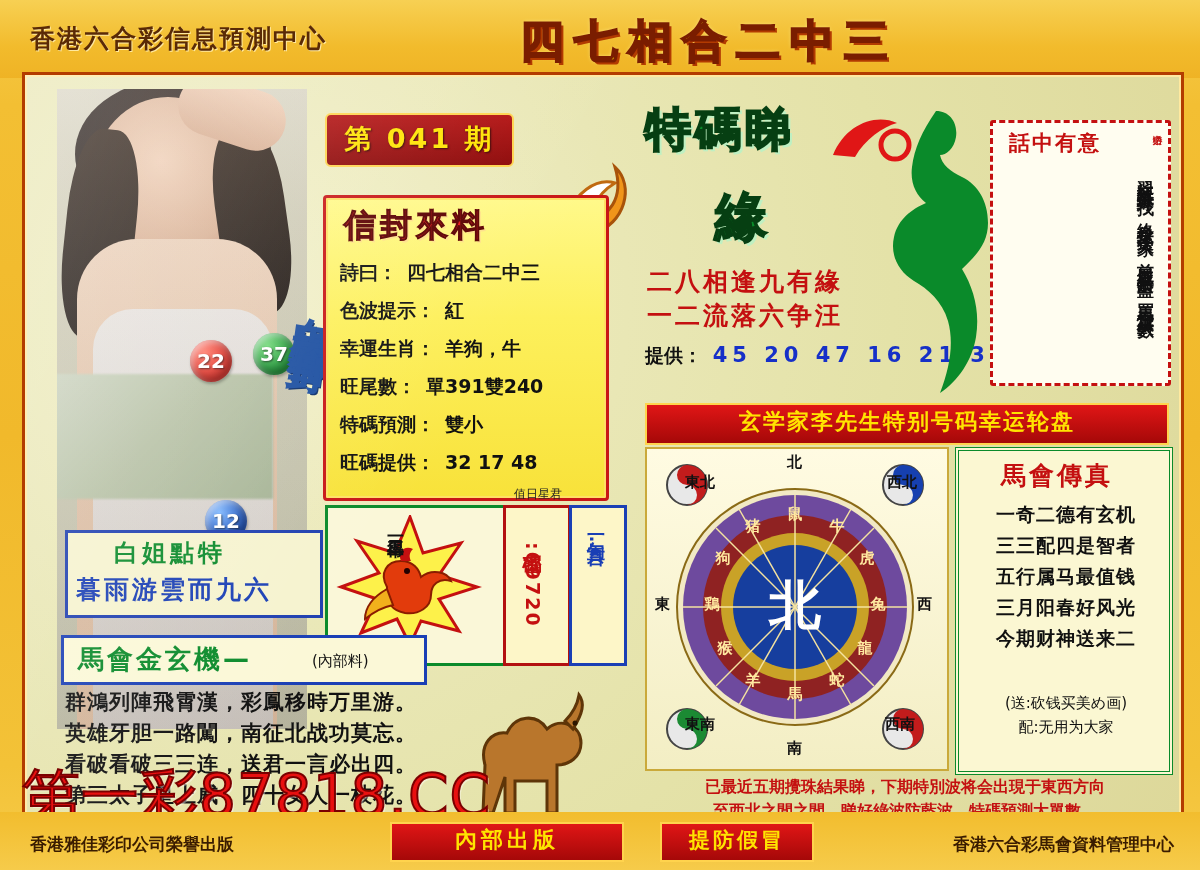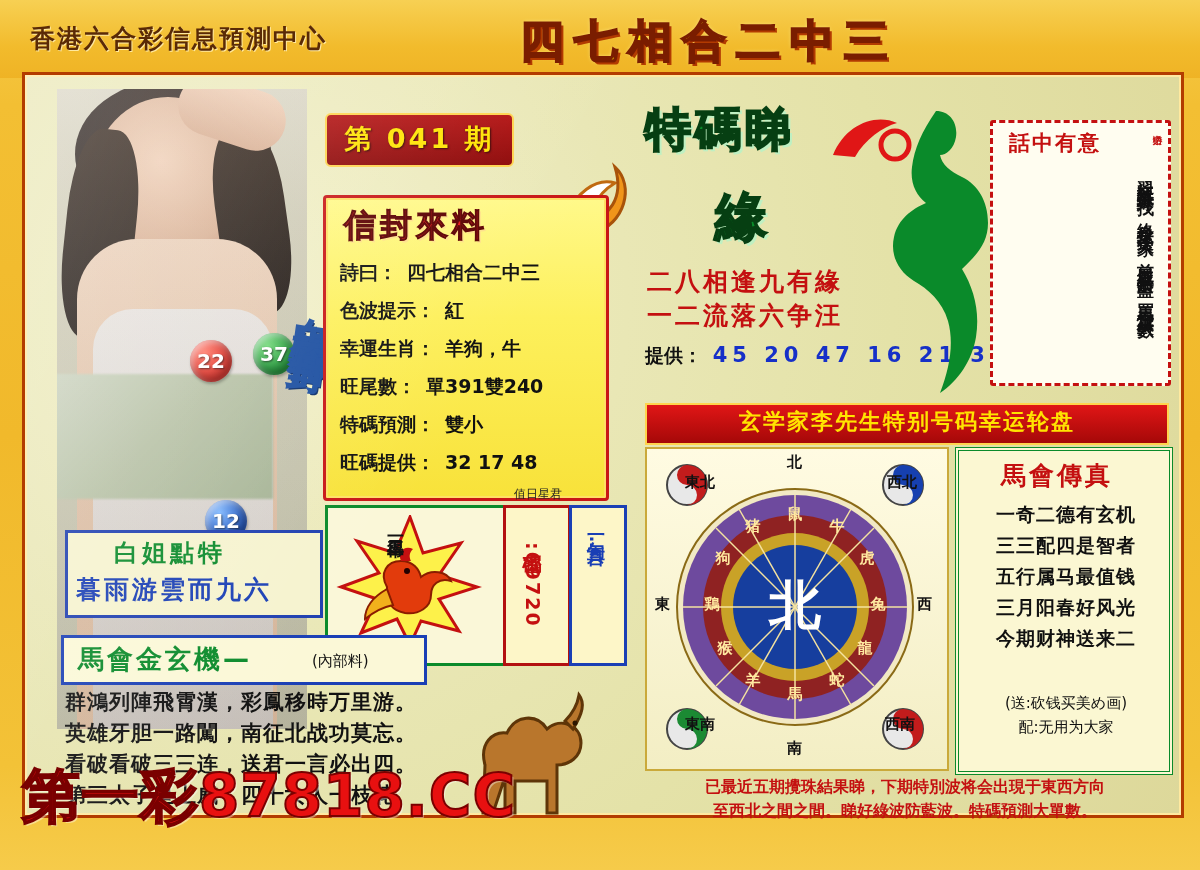--- a/index.html
+++ b/index.html
@@ -272,21 +272,21 @@
   }
   .foot-center2{
     position:absolute;left:660px;bottom:8px;width:150px;height:36px;
     background:linear-gradient(180deg,#e01616,#a50808);border:2px solid #ffd34d;
     color:#ffe400;font-size:21px;font-weight:bold;line-height:32px;text-align:center;letter-spacing:3px;
   }
   .foot-right{position:absolute;right:26px;bottom:14px;font-size:17px;color:#3a1c00;font-weight:bold;}
   
   .watermark{
     position:absolute;left:22px;top:758px;width:700px;height:70px;
-    font-size:58px;font-weight:bold;color:#e81010;
+    font-size:58px;font-weight:normal;color:#e81010;
     -webkit-text-stroke:2px #7a0000;
     text-shadow:2px 2px 0 rgba(255,255,255,.4);
     letter-spacing:1px;white-space:nowrap;
   }
 </style>
 </head>
 <body>
 
 <div id="page">
 
@@ -468,14 +468,20 @@
       </div>
     </div>
 
     <div class="rednote" style="white-space:pre-line">已最近五期攪珠結果睇，下期特別波将会出現于東西方向
 至西北之間之間。睇好綠波防藍波。特碼預測大單數。</div>
 
   </div>
 
   <div class="watermark">第一彩87818.CC</div>
 
+  <div class="bottombar">
+    <div class="foot-left">香港雅佳彩印公司榮譽出版</div>
+    <div class="foot-center">內部出版</div>
+    <div class="foot-center2">提防假冒</div>
+    <div class="foot-right">香港六合彩馬會資料管理中心</div>
+  </div>
 
 </div>
 
 </body></html>

